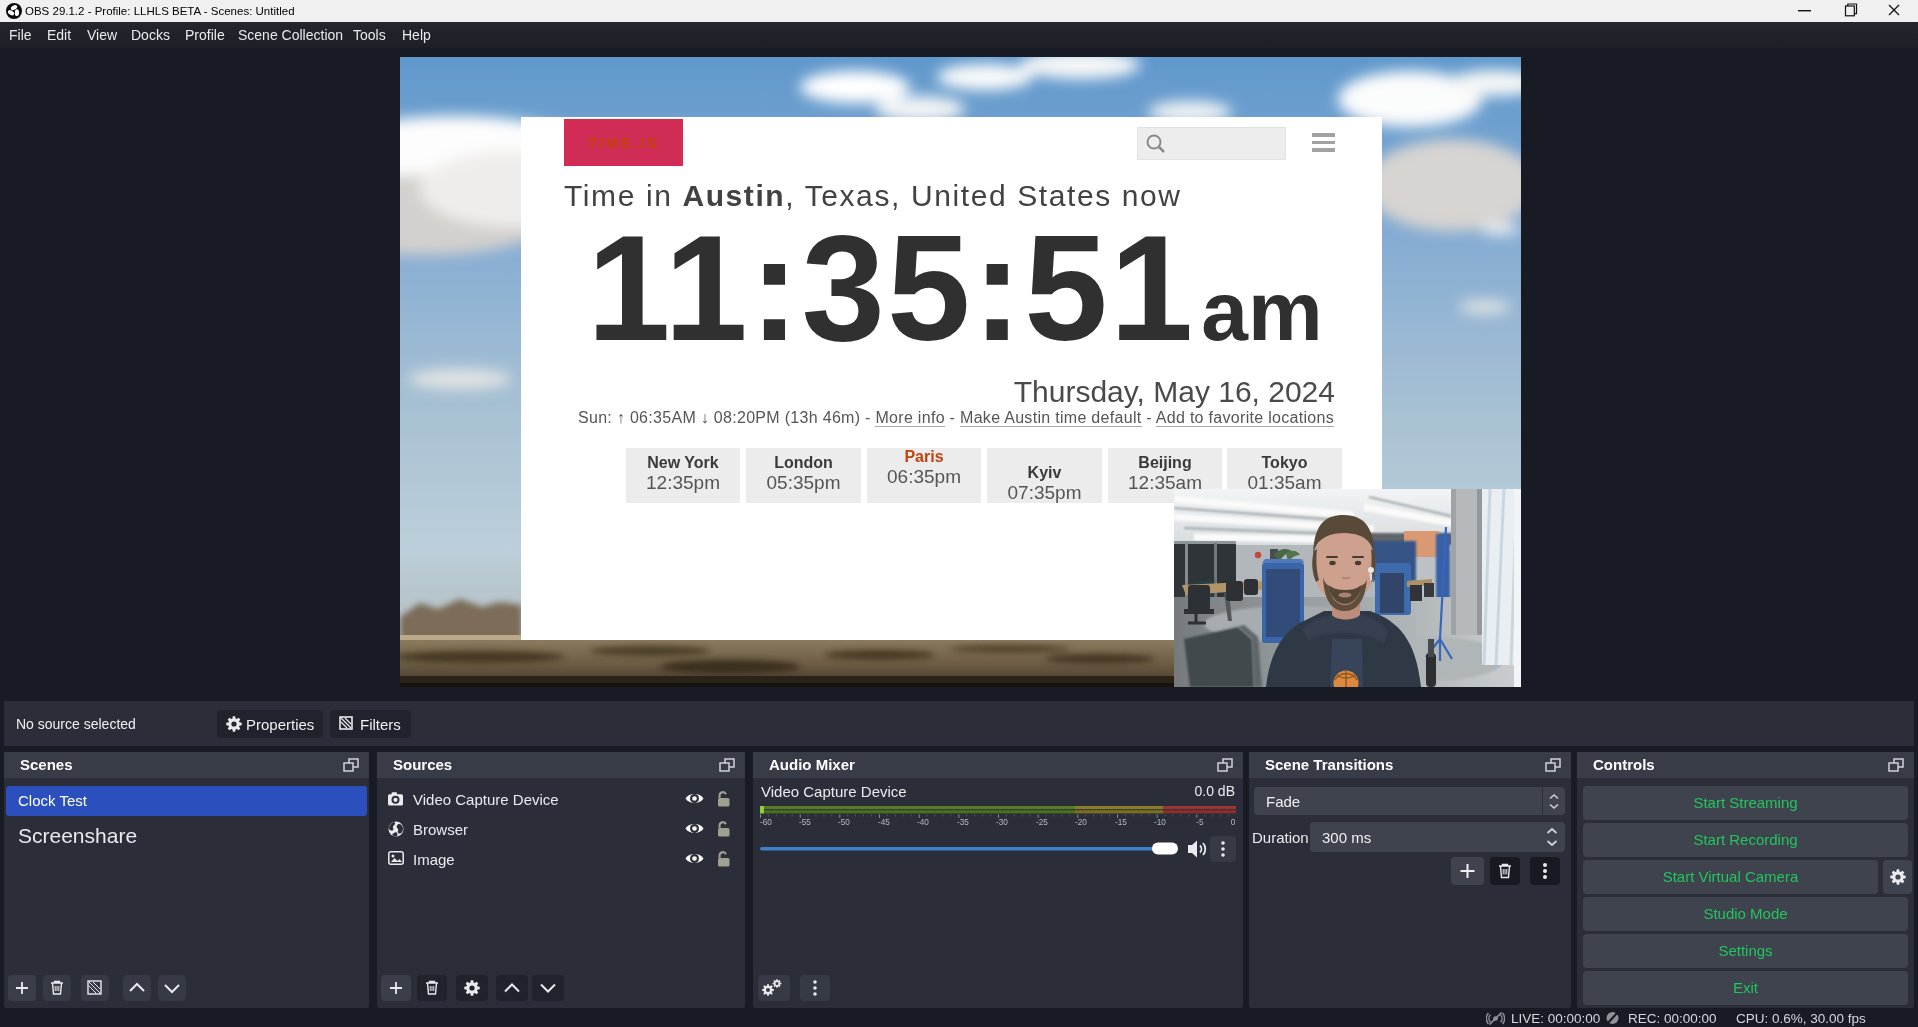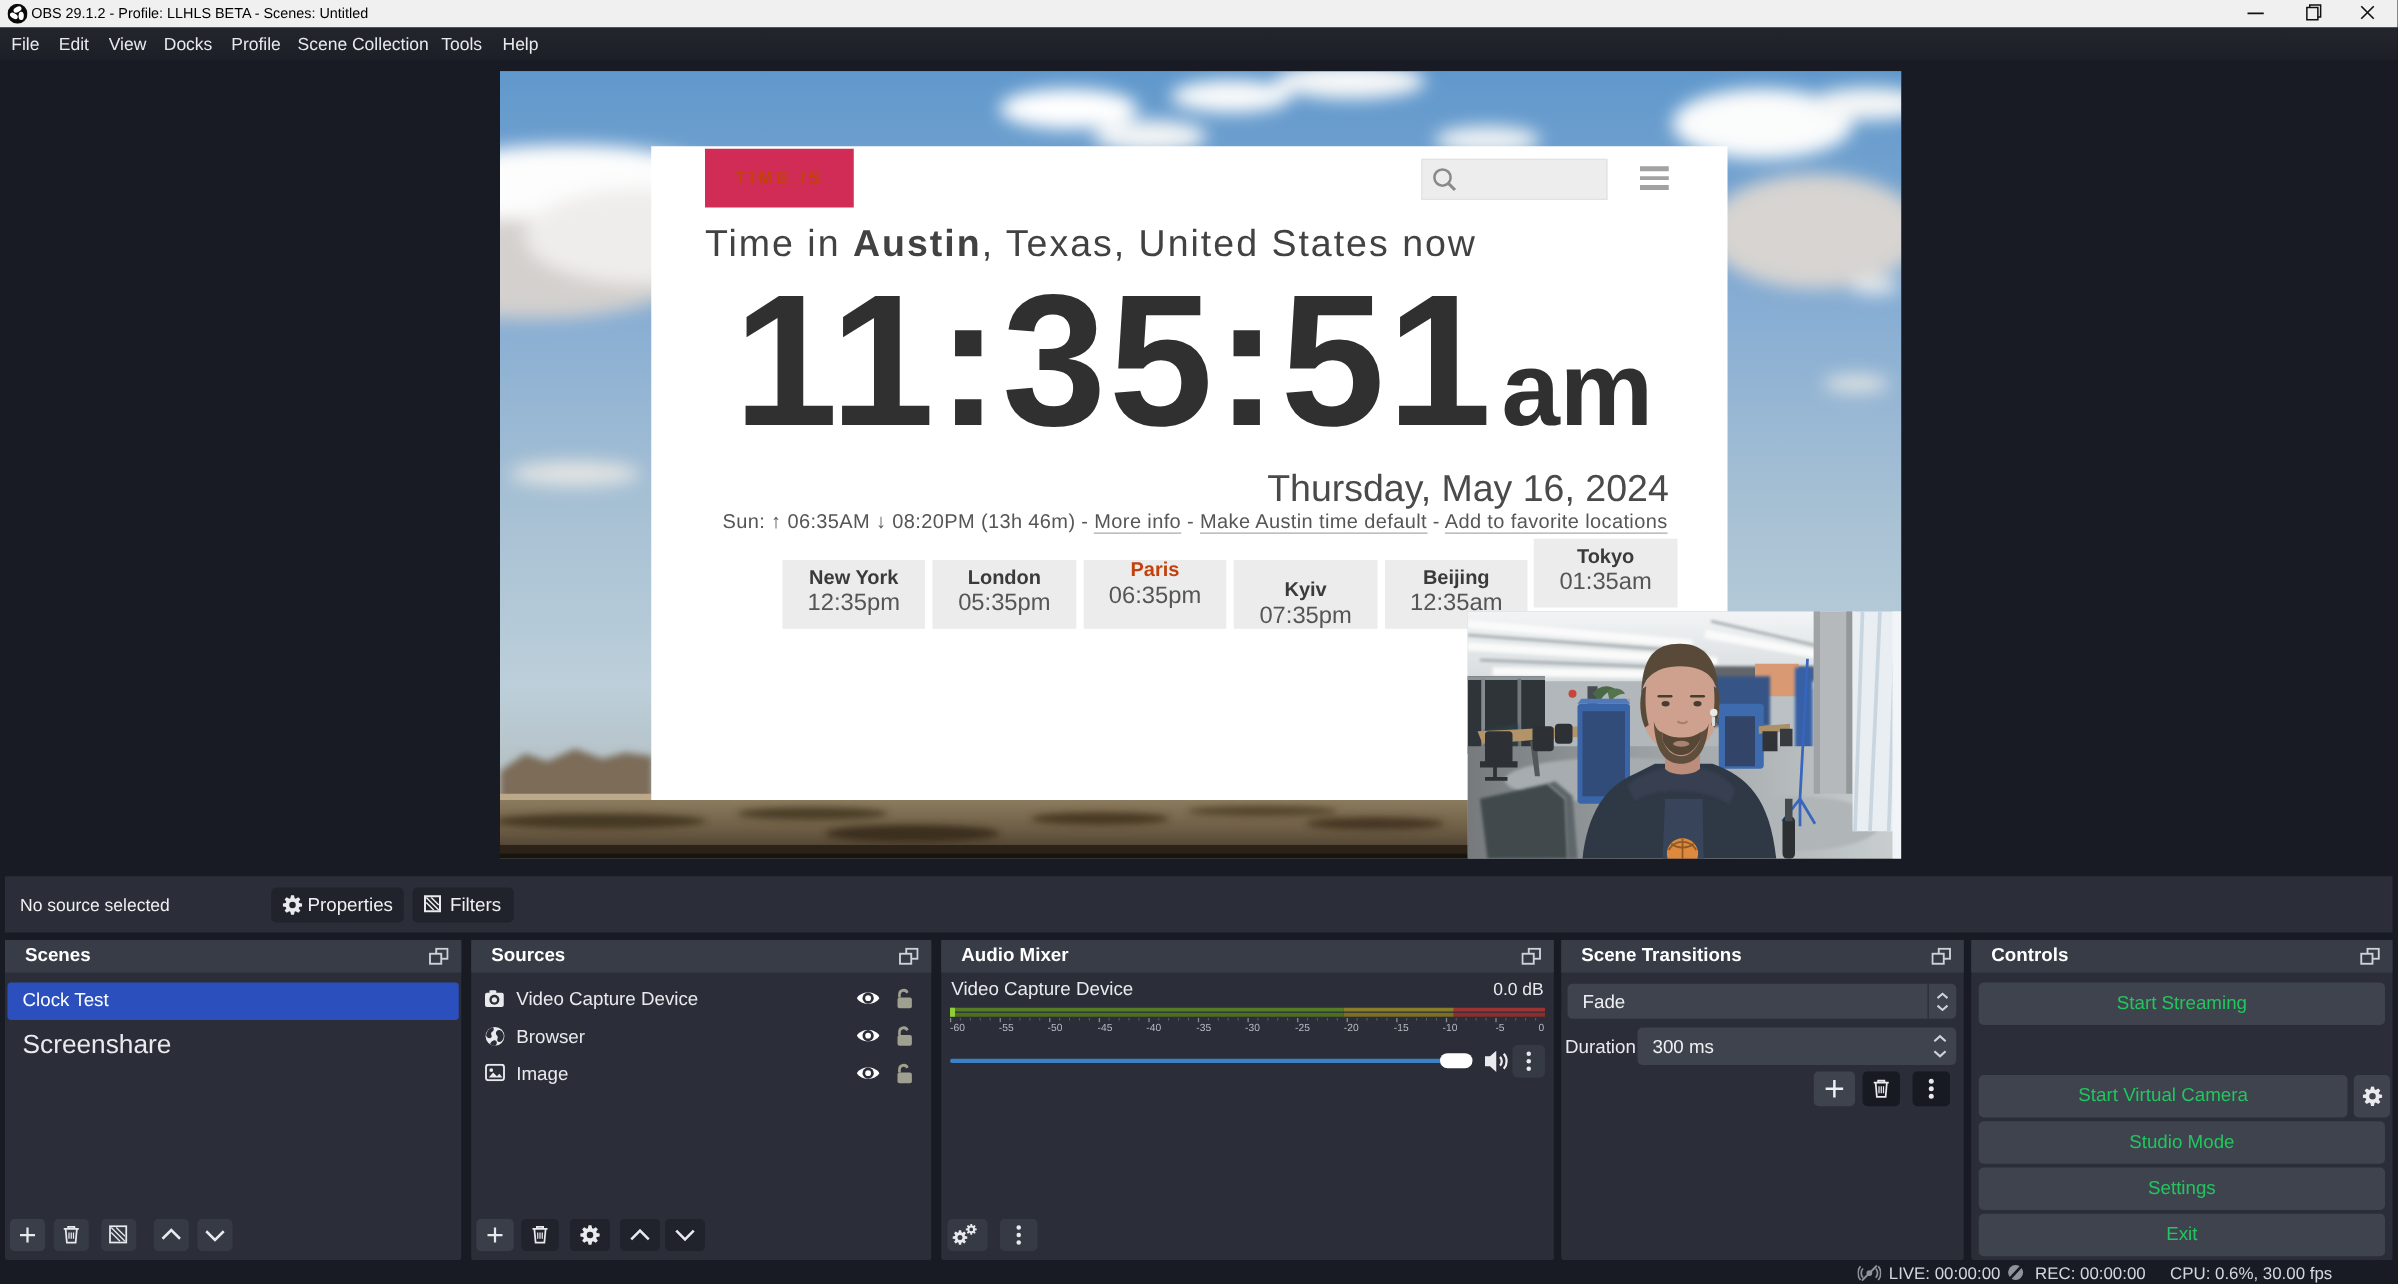--- a/index.html
+++ b/index.html
@@ -134,21 +134,21 @@
         <div style="font-size:19px;color:#555">06:35pm</div>
       </div>
     <div class="abs" style="left:466px;top:331px;width:115px;height:55px;background:#ececec;text-align:center">
         <div style="font-size:16px;font-weight:bold;color:#3a3a3a;margin-top:16px">Kyiv</div>
         <div style="font-size:19px;color:#555">07:35pm</div>
       </div>
     <div class="abs" style="left:587px;top:331px;width:114px;height:55px;background:#ececec;text-align:center">
         <div style="font-size:16px;font-weight:bold;color:#3a3a3a;margin-top:6px">Beijing</div>
         <div style="font-size:19px;color:#555">12:35am</div>
       </div>
-    <div class="abs" style="left:706px;top:314px;width:115px;height:55px;background:#ececec;text-align:center">
+    <div class="abs" style="left:706px;top:331px;width:115px;height:55px;background:#ececec;text-align:center">
         <div style="font-size:16px;font-weight:bold;color:#3a3a3a;margin-top:6px">Tokyo</div>
         <div style="font-size:19px;color:#555">01:35am</div>
       </div>
   </div>
 
   <svg class="abs" style="left:774px;top:432px" width="347" height="198" viewBox="0 0 347 198">
     <defs>
       <linearGradient id="wfloor" x1="0" y1="0" x2="1" y2="0">
         <stop offset="0" stop-color="#6e7275"></stop>
           <stop offset="0.45" stop-color="#999ea1"></stop>
@@ -530,20 +530,21 @@
 
 <div class="panel" style="left:1577px;width:337px">
   <div class="phead">
       <span class="ptitle">Controls</span>
     <svg class="popout" width="16" height="14" viewBox="0 0 16 14">
         <rect x="6" y="1" width="9" height="8" fill="none" stroke="#cfd2d8" stroke-width="1.5"></rect>
         <rect x="1" y="5" width="9" height="8" fill="#363a45" stroke="#cfd2d8" stroke-width="1.5"></rect>
       </svg>
   </div>
   <div class="ctlbtn" style="top:34px">Start Streaming</div>
+  <div class="ctlbtn" style="top:71px">Start Recording</div>
   <div class="ctlbtn" style="top:108px;width:295px">Start Virtual Camera</div>
   <div class="ctlbtn" style="top:108px;left:306px;width:29px"><svg width="16" height="16" viewBox="0 0 16 16" style="margin-top:9px">
         <path d="M6.32 2.66 L6.81 0.29 L9.19 0.29 L9.68 2.66 L10.59 3.04 L12.61 1.71 L14.29 3.39 L12.96 5.41 L13.34 6.32 L15.71 6.81 L15.71 9.19 L13.34 9.68 L12.96 10.59 L14.29 12.61 L12.61 14.29 L10.59 12.96 L9.68 13.34 L9.19 15.71 L6.81 15.71 L6.32 13.34 L5.41 12.96 L3.39 14.29 L1.71 12.61 L3.04 10.59 L2.66 9.68 L0.29 9.19 L0.29 6.81 L2.66 6.32 L3.04 5.41 L1.71 3.39 L3.39 1.71 L5.41 3.04 Z M10.60 8.00 A2.60 2.60 0 1 0 5.40 8.00 A2.60 2.60 0 1 0 10.60 8.00 Z" fill="#e8eaed"></path>
       </svg></div>
   <div class="ctlbtn" style="top:145px">Studio Mode</div>
   <div class="ctlbtn" style="top:182px">Settings</div>
   <div class="ctlbtn" style="top:219px">Exit</div>
 </div>
 
 <div class="abs" style="left:0;top:1008px;width:1918px;height:19px;background:#181b24;color:#d4d7dc;font-size:13.5px">

